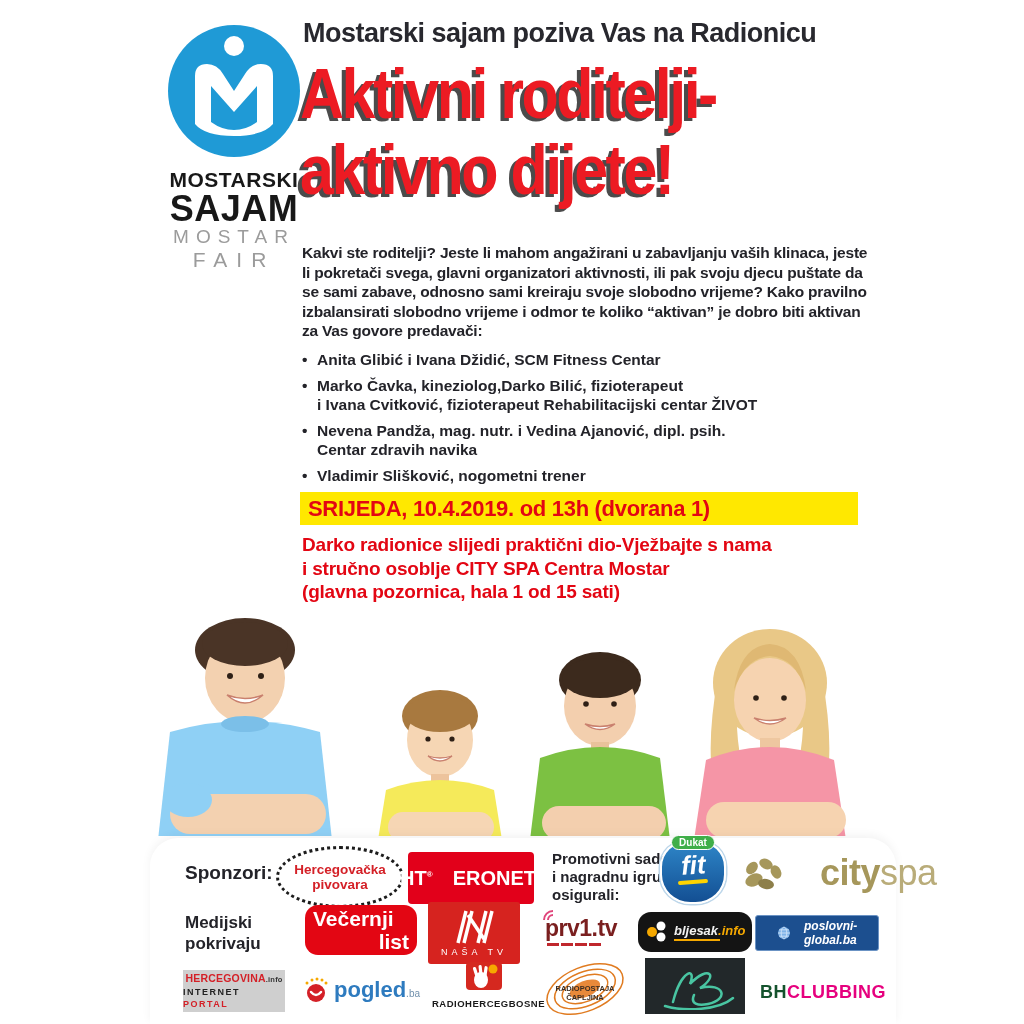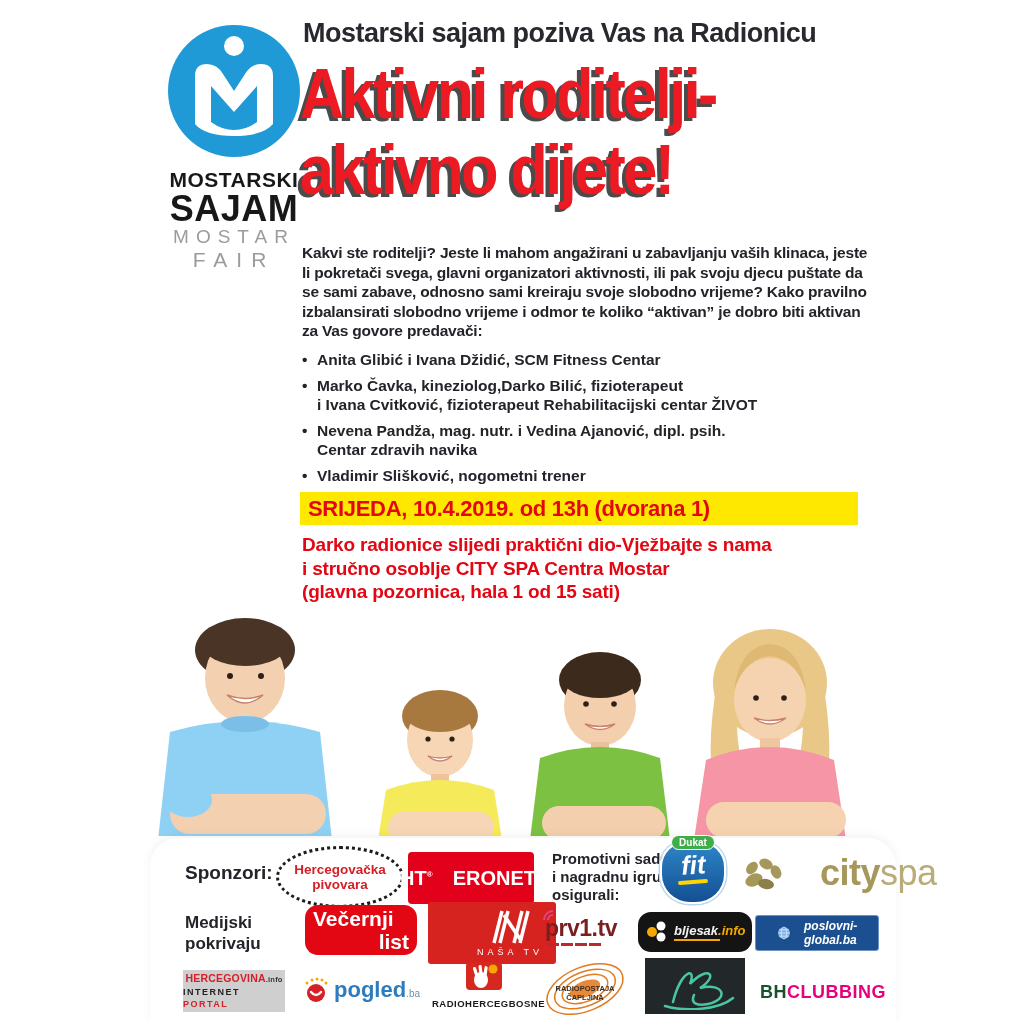--- a/index.html
+++ b/index.html
@@ -56,21 +56,21 @@
   .cityspa{left:742px;top:852px;display:flex;align-items:center;gap:4px;}
   .cityspa-text{font-size:36px;letter-spacing:-.5px;margin-left:32px;}
   .cityspa-text .c1{font-weight:700;color:#a6975b;}
   .cityspa-text .c2{font-weight:400;color:#b9ac79;}
 
   .media-label{left:185px;top:912px;font-size:17px;line-height:21px;}
   .vecernji{left:305px;top:905px;width:112px;height:50px;background:#e30613;border-radius:13px;color:#fff;
             font-weight:700;font-size:21px;line-height:23px;padding:2px 8px;box-sizing:border-box;}
   .vecernji .l2{text-align:right;}
   .nasatv{left:428px;top:902px;width:92px;height:62px;background:#d6231f;border-radius:3px;
-          display:flex;flex-direction:column;align-items:center;justify-content:center;padding-left:36px;}
+          display:flex;flex-direction:column;align-items:center;justify-content:center;}
   .nasatv-label{color:#fff;font-size:9px;letter-spacing:4px;margin-top:2px;}
 
   .prvi{left:545px;top:915px;}
   .prvi-text{font-size:23px;font-weight:700;color:#7a1f1f;letter-spacing:-.5px;}
   .prvi-tag{display:flex;gap:2px;margin-top:1px;margin-left:2px;}
   .prvi-tag span{display:block;width:12px;height:3px;background:#c0272d;}
 
   .bljesak{left:638px;top:912px;width:114px;height:40px;background:#141414;border-radius:13px;
            display:flex;align-items:center;padding-left:8px;box-sizing:border-box;gap:6px;}
   .bljesak-text{font-size:13px;font-style:italic;font-weight:700;line-height:13px;}

